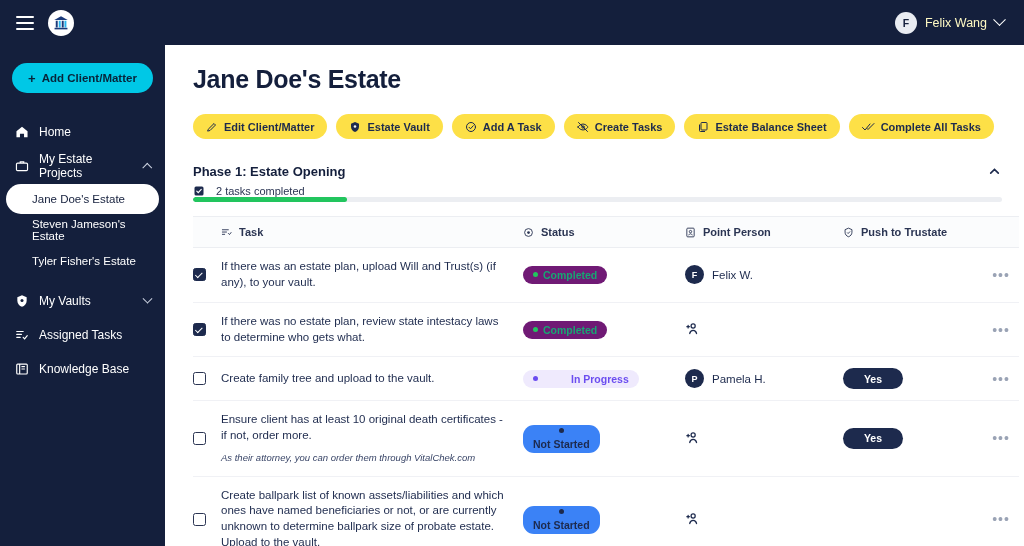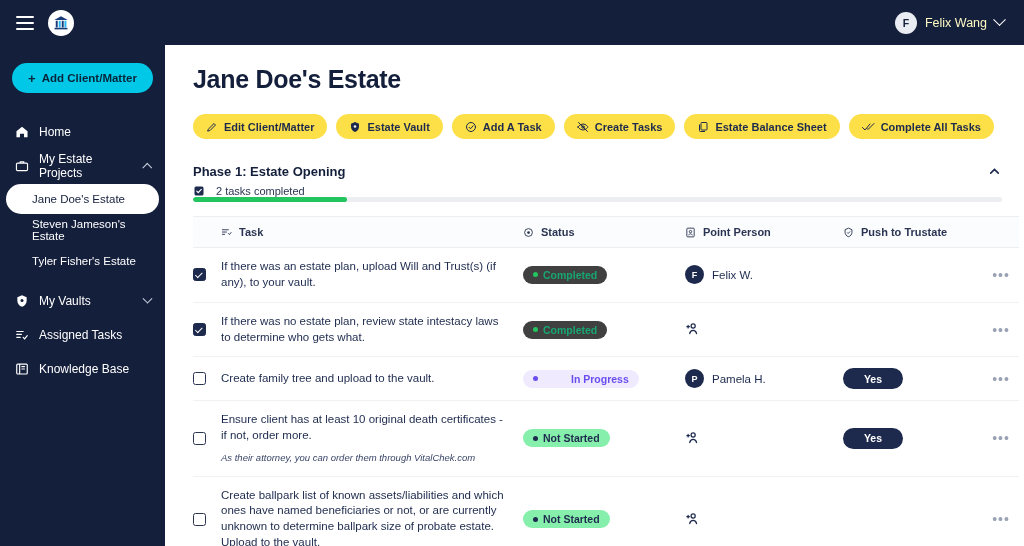--- a/index.html
+++ b/index.html
@@ -101,25 +101,25 @@
   .cb.checked { background: #1d2a4d; border-color: #1d2a4d; }
   .cb.checked::after { content: ""; width: 6px; height: 3px; border-left: 1.7px solid #fff;
     border-bottom: 1.7px solid #fff; transform: rotate(-45deg) translate(0px,-1px); }
 
   .task-text { line-height: 1.38; color: #1d2a4d; padding-right: 18px; }
   .task-sub { font-size: 9.5px; font-style: italic; color: #3a4668; margin-top: 8px; line-height: 1.3; }
 
   .badge { display: inline-flex; align-items: center; gap: 5px; border-radius: 11px;
     padding: 3px 10px; font-size: 10.5px; font-weight: bold; }
   .badge .dot { width: 5px; height: 5px; border-radius: 50%; display: inline-block; }
-  .badge.completed { background: #404040; color: #17a673; }
+  .badge.completed { background: #701a75; color: #17a673; }
   .badge.completed .dot { background: #22c55e; }
   .badge.inprogress { background: #efeafd; color: #6b4df0; gap: 33px; }
   .badge.inprogress .dot { background: #6b4df0; }
-  .badge.notstarted { background: #86efac; color: #1d2a4d; }
+  .badge.notstarted { background: #3b82f6; color: #1d2a4d; flex-direction: column; }
   .badge.notstarted .dot { background: #1d2a4d; }
 
   .person { display: flex; align-items: center; gap: 8px; }
   .p-avatar { width: 19px; height: 19px; border-radius: 50%; background: #1d2a4d; color: #ffffff;
     font-size: 9px; font-weight: bold; display: flex; align-items: center; justify-content: center; flex: 0 0 19px; }
   .p-name { font-size: 11.5px; color: #1d2a4d; }
   .add-person { cursor: pointer; display: inline-flex; }
 
   .yes-btn { background: #1d2a4d; color: #ffffff; border: none; border-radius: 12px;
     height: 21px; width: 60px; font-size: 10.5px; font-weight: bold; cursor: pointer;

